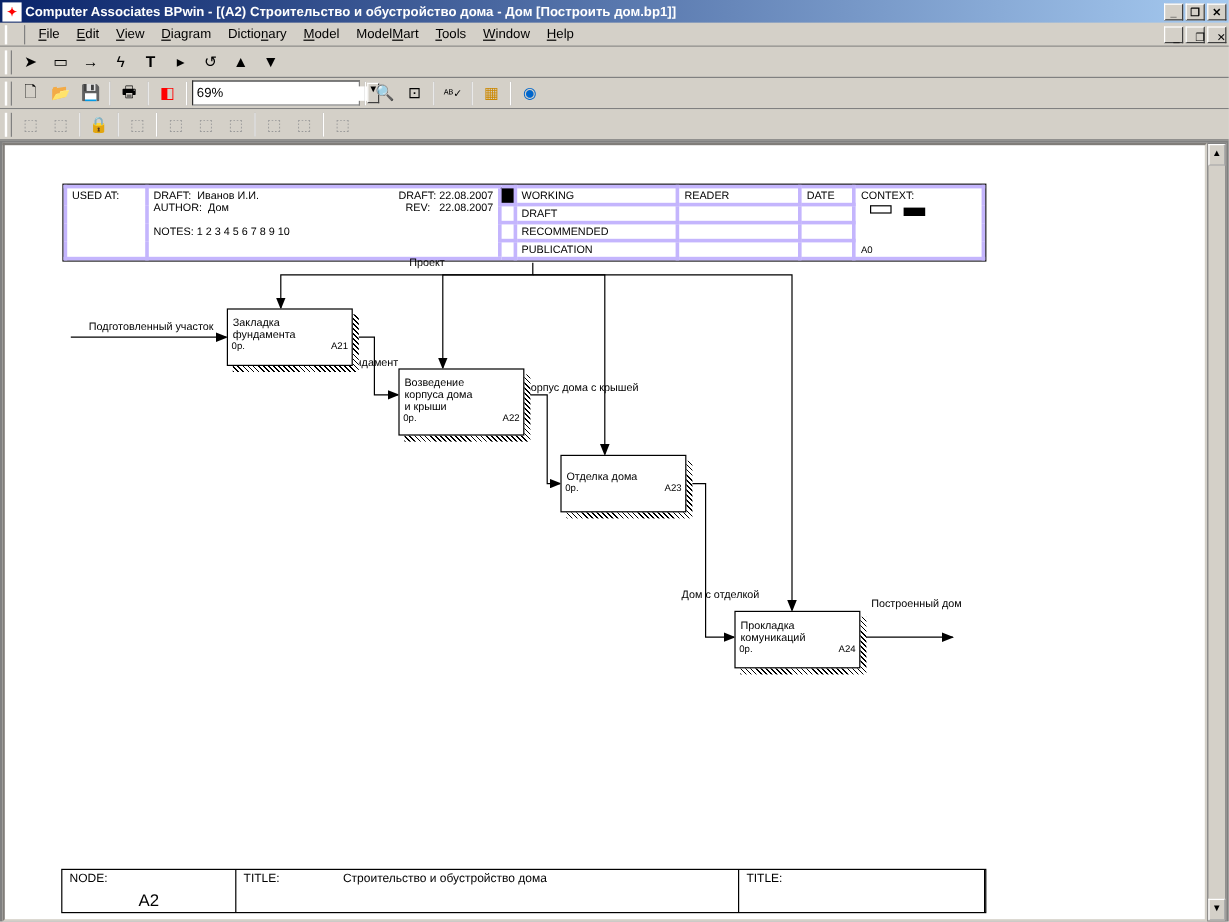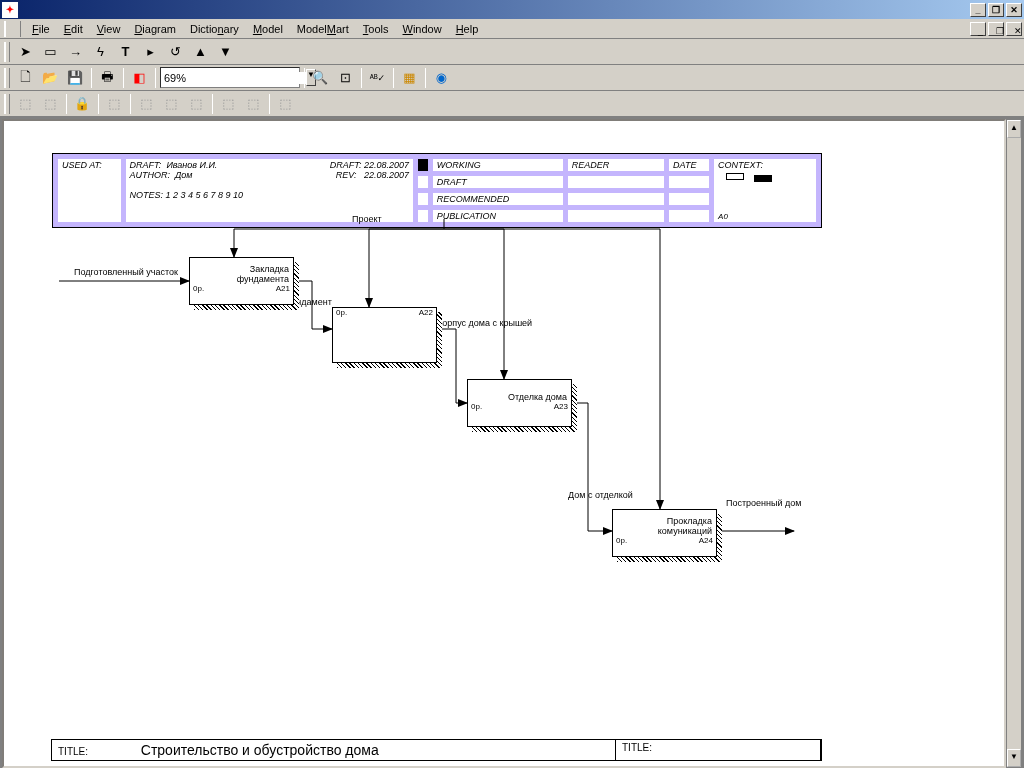--- a/index.html
+++ b/index.html
@@ -22,36 +22,37 @@
 .zoom .dd { width: 15px; height: 17px; background: #d4d0c8; border: 1px solid #fff; border-right-color:#404040; border-bottom-color:#404040; text-align: center; font-size:8px;}
 .workspace { position: relative; height: 653px; background: #808080; padding: 2px; display: flex; }
 .canvas-wrap { flex: 1; background: #fff; border: 2px inset #d4d0c8; overflow: hidden; position: relative;}
 .canvas { position: absolute; left: 0; top: 0; width: 1002px; height: 640px; }
 .scroll-v { width: 16px; background: #d4d0c8; border: 1px solid #808080; position: relative; }
 .scroll-v::before { content:'▲'; position:absolute; top:0; left:0; right:0; height:16px; background:#d4d0c8; border:1px outset #fff; font-size:8px; text-align:center; line-height:14px;}
 .scroll-v::after { content:'▼'; position:absolute; bottom:0; left:0; right:0; height:16px; background:#d4d0c8; border:1px outset #fff; font-size:8px; text-align:center; line-height:14px;}
 
 .hdr { position: absolute; left: 48px; top: 32px; width: 770px; border: 1px solid #000; font-size: 9px; background:#fff;}
 .hdr table { border-collapse: collapse; width: 100%; }
-.hdr td { border: 5px solid #c4b5fd; padding: 1px 4px; vertical-align: top; height: 12px; font-style: italic;}
+.hdr td { border: 3px solid #c4b5fd; padding: 1px 4px; vertical-align: top; height: 12px;}
 .ftr { position: absolute; left: 47px; bottom: 0; width: 771px; border: 1px solid #000; font-size: 10px; background:#fff; display:flex;}
 .ftr > div { border-right: 1px solid #000; padding: 2px 6px; }
 
-.act { position: absolute; background: #fff; border: 1px solid #000; font-size: 9px; text-align: right; }
+.act { position: absolute; background: #fff; border: 1px solid #000; font-size: 9px; text-align: left; }
 .act .lbl { padding: 6px 4px 0; }
 .act .bot { border-top: none; display: flex; justify-content: space-between; padding: 0 3px; font-size: 8px;}
 .shadow { position: absolute; background: repeating-linear-gradient(45deg, #000 0 1px, #fff 1px 3px); }
 .arrow-label { position: absolute; font-size: 9px; background: transparent; white-space: nowrap;}
 svg.wires { position: absolute; left:0; top:0; width:100%; height:100%; pointer-events:none; }
 </style>
 </head>
 <body>
 
 <div class="titlebar">
   <span class="icon">✦</span>
+  <span>Computer Associates BPwin - [(A2) Строительство  и обустройство  дома - Дом  [Построить дом.bp1]]</span>
   <span class="spacer"></span>
   <span class="winbtn">_</span>
   <span class="winbtn">❐</span>
   <span class="winbtn">✕</span>
 </div>
 
 <div class="menubar">
   <span class="grip"></span>
   <span><u>F</u>ile</span>
   <span><u>E</u>dit</span>
@@ -195,39 +196,42 @@
 
         <path d="M290,160 L308,160 L308,208 L328,208" stroke="#000" fill="none" marker-end="url(#ah)"></path>
 
         <path d="M432,208 L452,208 L452,282 L463,282" stroke="#000" fill="none" marker-end="url(#ah)"></path>
 
         <path d="M566,282 L584,282 L584,410 L608,410" stroke="#000" fill="none" marker-end="url(#ah)"></path>
 
         <path d="M714,410 L790,410" stroke="#000" fill="none" marker-end="url(#ah)"></path>
       </svg>
 
-      <div class="arrow-label" style="left:348px; top:93px">Проект</div>
+      <div class="arrow-label" style="left:337px; top:93px">Проект</div>
       <div class="arrow-label" style="left:70px; top:146px">Подготовленный участок</div>
       <div class="arrow-label" style="left:281px; top:176px">Фундамент</div>
       <div class="arrow-label" style="left:433px; top:197px">Корпус дома с крышей</div>
       <div class="arrow-label" style="left:564px; top:369px">Дом с отделкой</div>
       <div class="arrow-label" style="left:722px; top:377px">Построенный дом</div>
 
       <div class="shadow" style="left:190px; top:141px; width:105px; height:48px"></div>
       <div class="act" style="left:185px; top:136px; width:105px; height:48px">
         <div class="lbl" style="white-space:pre-line">Закладка
 фундамента</div>
         <div class="bot">
             <span>0р.</span>
             <span>A21</span>
           </div>
       </div>
 
       <div class="shadow" style="left:333px; top:191px; width:105px; height:56px"></div>
       <div class="act" style="left:328px; top:186px; width:105px; height:56px">
+        <div class="lbl" style="white-space:pre-line">Возведение
+корпуса дома
+и крыши</div>
         <div class="bot">
             <span>0р.</span>
             <span>A22</span>
           </div>
       </div>
 
       <div class="shadow" style="left:468px; top:263px; width:105px; height:48px"></div>
       <div class="act" style="left:463px; top:258px; width:105px; height:48px">
         <div class="lbl" style="padding-top:12px">Отделка дома</div>
         <div class="bot">
@@ -240,20 +244,21 @@
       <div class="act" style="left:608px; top:388px; width:105px; height:48px">
         <div class="lbl" style="white-space:pre-line">Прокладка
 комуникаций</div>
         <div class="bot">
             <span>0р.</span>
             <span>A24</span>
           </div>
       </div>
 
       <div class="ftr">
+        <div style="width:145px"><span>NODE:</span><div style="text-align:center; font-size:14px; padding-top:4px">A2</div></div>
         <div style="flex:1"><span>TITLE:</span>
-          <span style="font-size:14px; margin-left:50px">Строительство  и обустройство  дома</span></div>
+          <span style="font-size:10px; margin-left:50px">Строительство  и обустройство  дома</span></div>
         <div style="width:205px">TITLE:</div>
       </div>
     </div>
   </div>
   <div class="scroll-v"></div>
 </div>
 
 </body></html>

